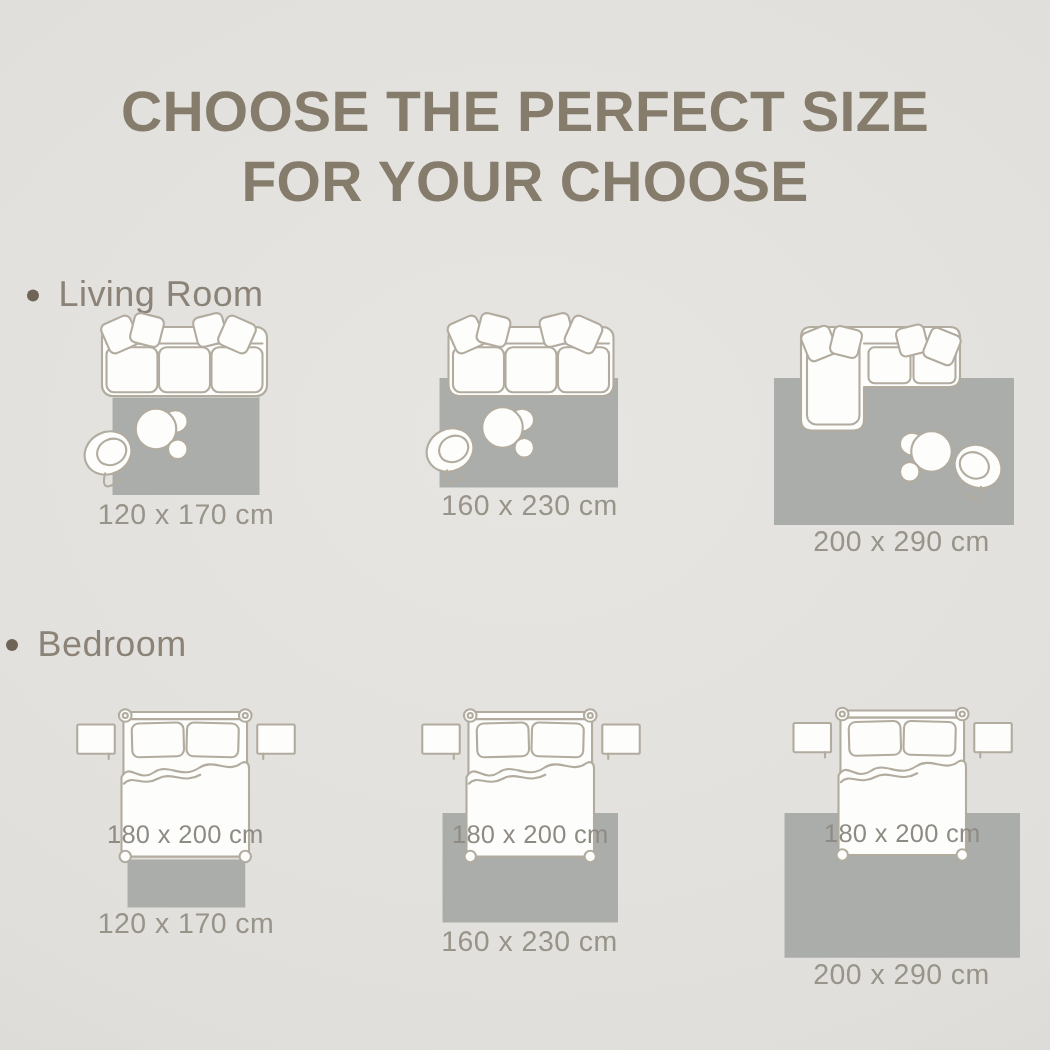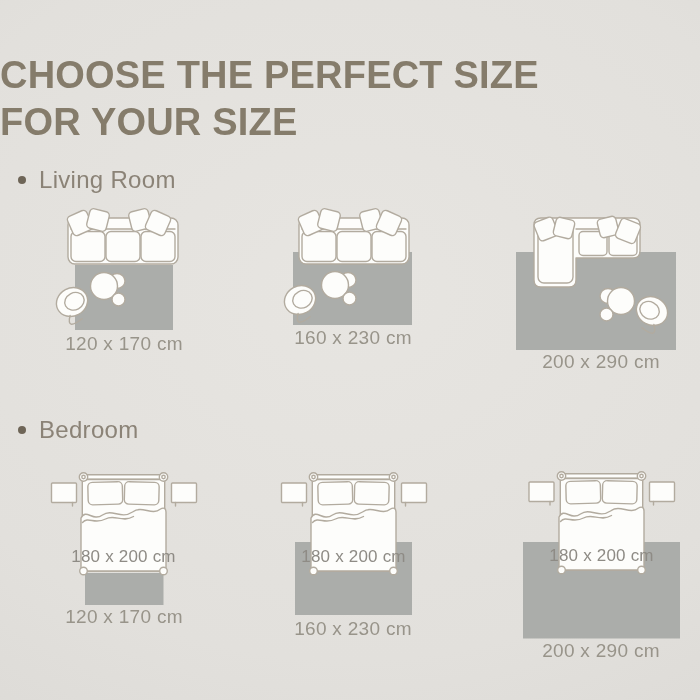--- a/index.html
+++ b/index.html
@@ -6,31 +6,32 @@
   .poster{
     position:relative;
     width:700px;height:700px;
     background:#e2e0dc;
     background-image:radial-gradient(120% 95% at 50% 42%, #e7e5e1 0%, #e2e0dc 55%, #d8d6d2 100%);
     font-family:"Liberation Sans", sans-serif;
     overflow:hidden;
   }
   .title{
     position:absolute;top:27px;left:0;right:0;
+    text-align:center;
     font-size:38px;font-weight:bold;line-height:47px;
     letter-spacing:.2px;
     color:#857c6b;
   }
   .title span{display:block;}
   .section-header{
     position:absolute;display:flex;align-items:center;gap:13px;
     color:#8b8377;font-size:24px;letter-spacing:.3px;
   }
-  .section-header.living{left:18px;top:166px;}
-  .section-header.bedroom{left:18px;top:416px;}
+  .section-header.living{left:18px;top:183px;}
+  .section-header.bedroom{left:4px;top:416px;}
   .bullet{width:8px;height:8px;border-radius:50%;background:#6e6557;flex:0 0 auto;}
   svg.scene{position:absolute;left:0;top:0;}
   .ln{fill:#fdfdfb;stroke:#b2ab9f;stroke-width:1.4;stroke-linejoin:round;stroke-linecap:round;}
   .so{fill:none;stroke:#b2ab9f;stroke-width:1.4;stroke-linejoin:round;stroke-linecap:round;}
   .rug{fill:#abadaa;stroke:none;}
   .caption{
     position:absolute;transform:translateX(-50%);
     font-size:19px;color:#98948a;white-space:nowrap;letter-spacing:.3px;
   }
   .bed-size{
@@ -38,21 +39,21 @@
     font-size:17px;color:#8e8b85;white-space:nowrap;letter-spacing:.2px;
   }
 </style>
 </head>
 <body>
 
 <div class="poster">
 
   <h1 class="title">
     <span>CHOOSE THE PERFECT SIZE</span>
-    <span>FOR YOUR SIZE</span>
+    <span>FOR YOUR CHOOSE</span>
   </h1>
 
   <div class="section-header living">
     <span class="bullet"></span>
     <span>Living Room</span>
   </div>
 
   <div class="section-header bedroom">
     <span class="bullet"></span>
     <span>Bedroom</span>

